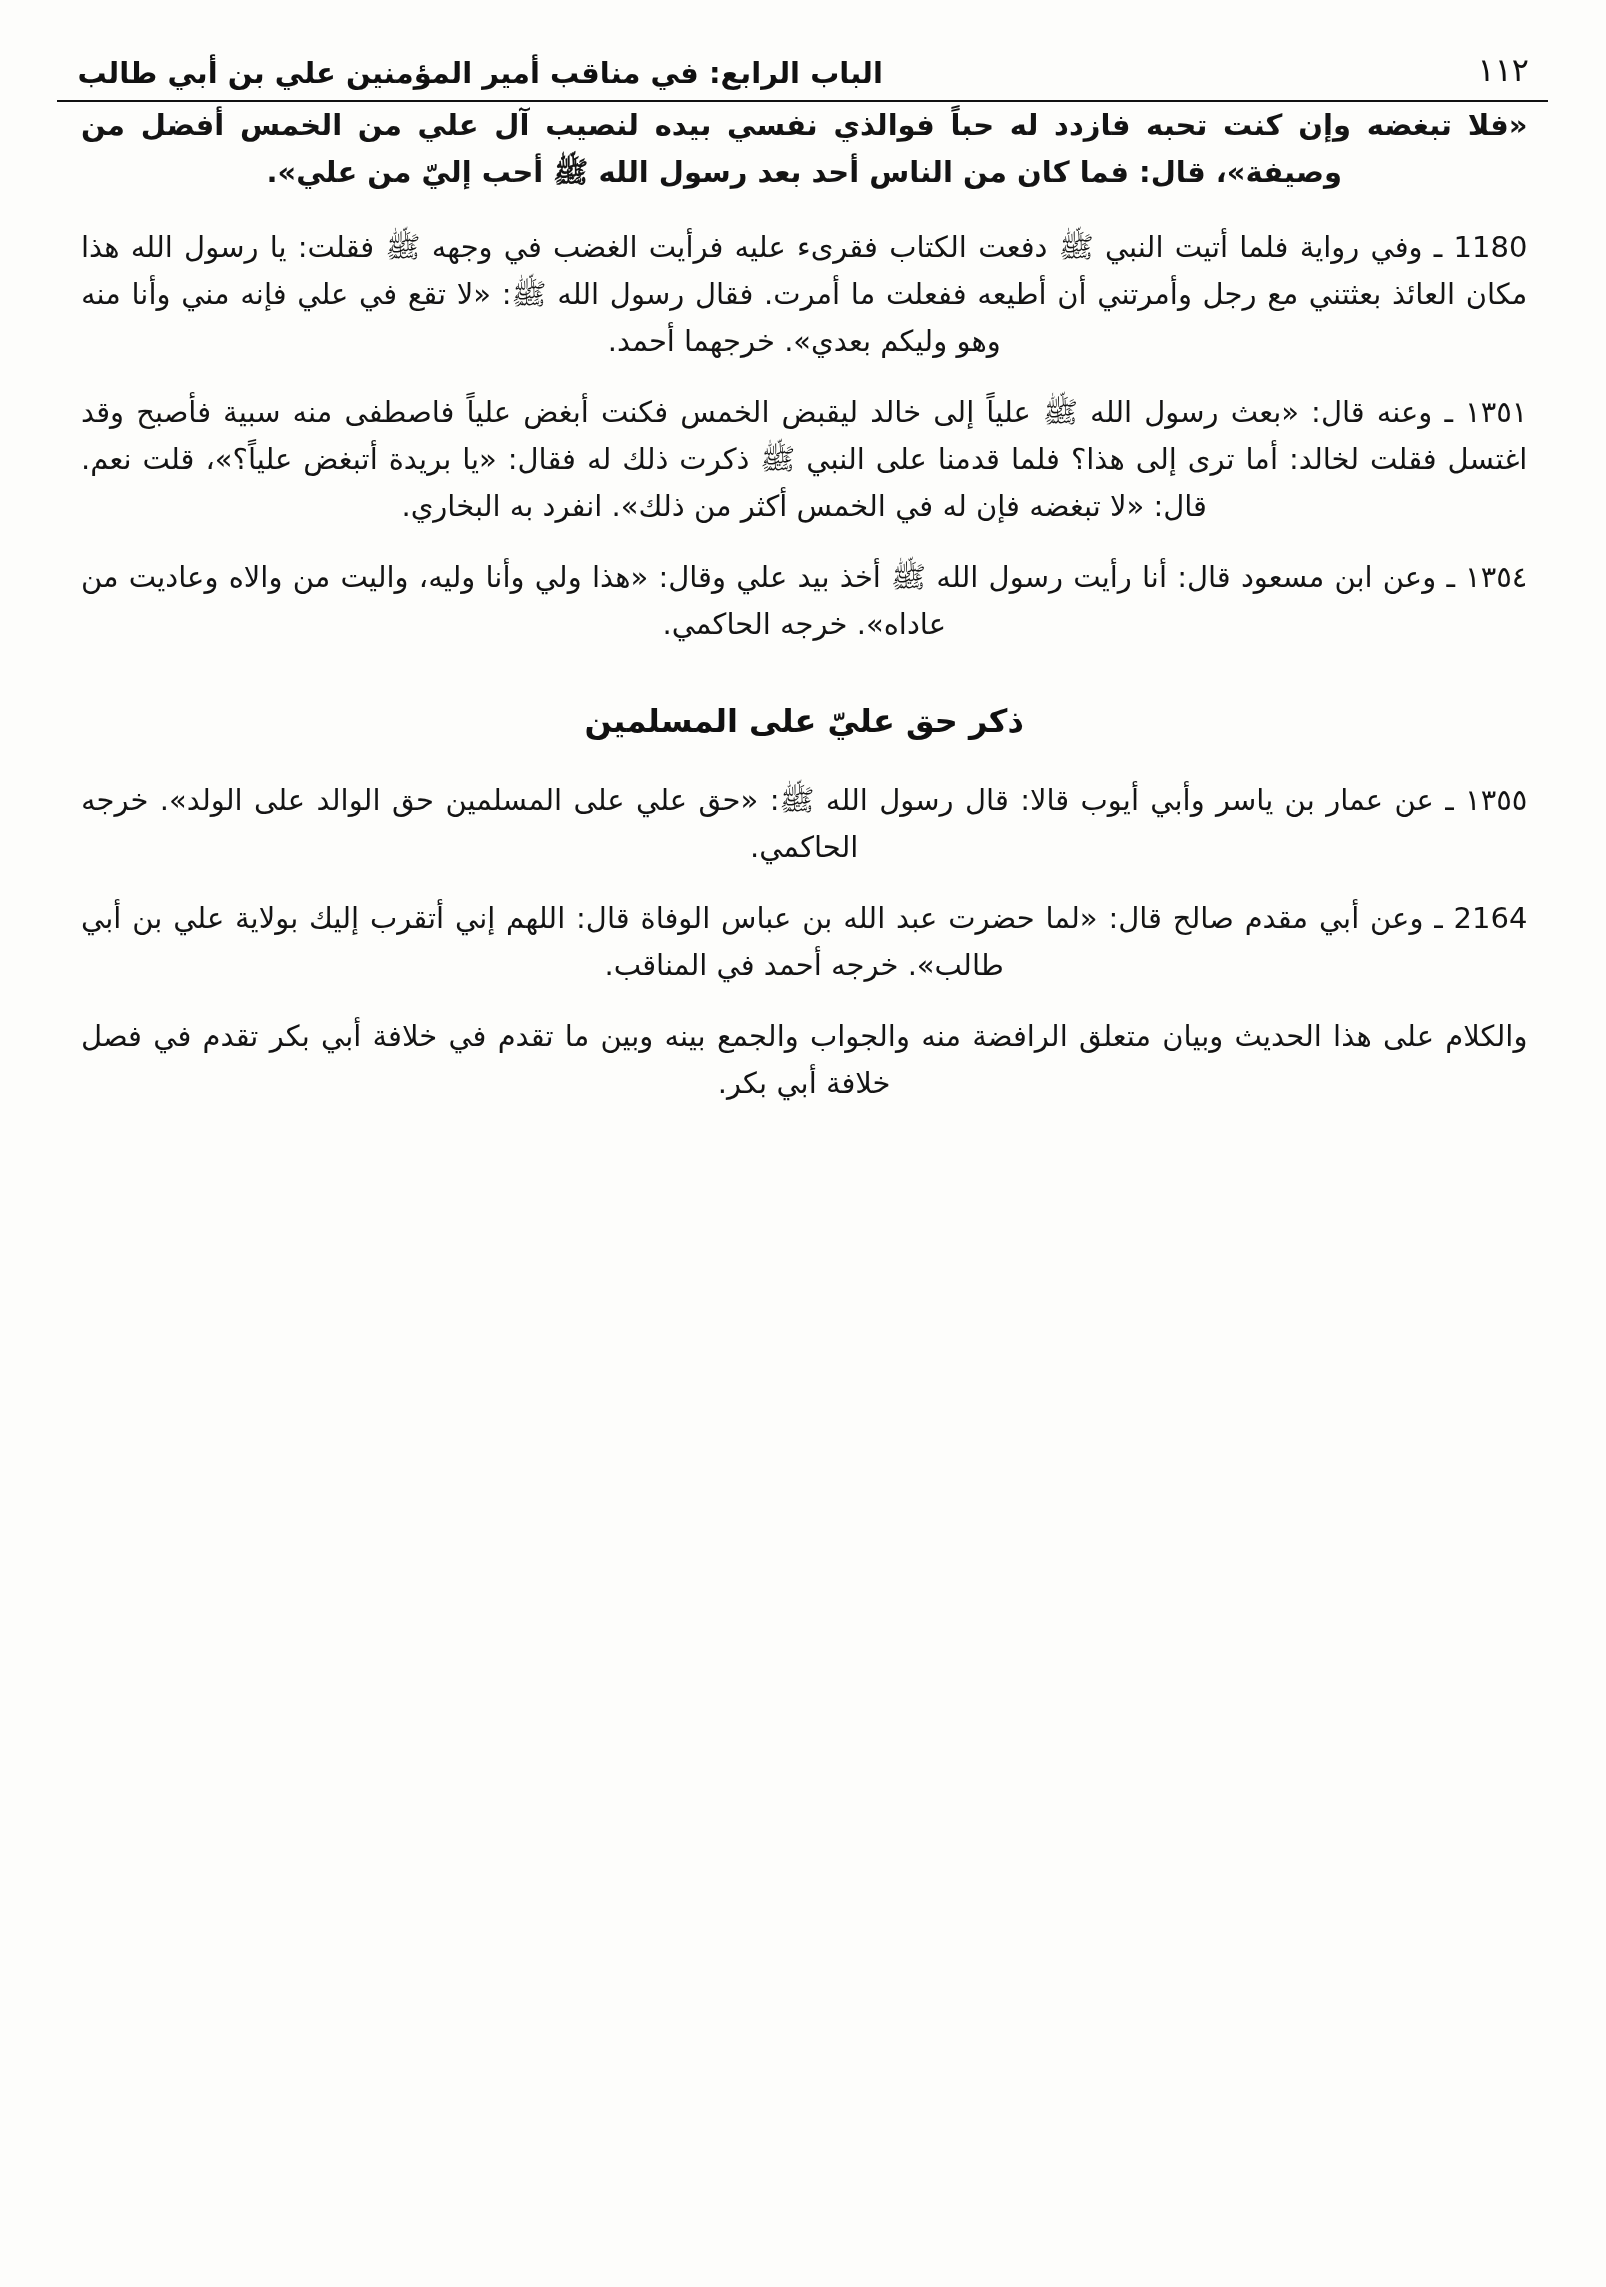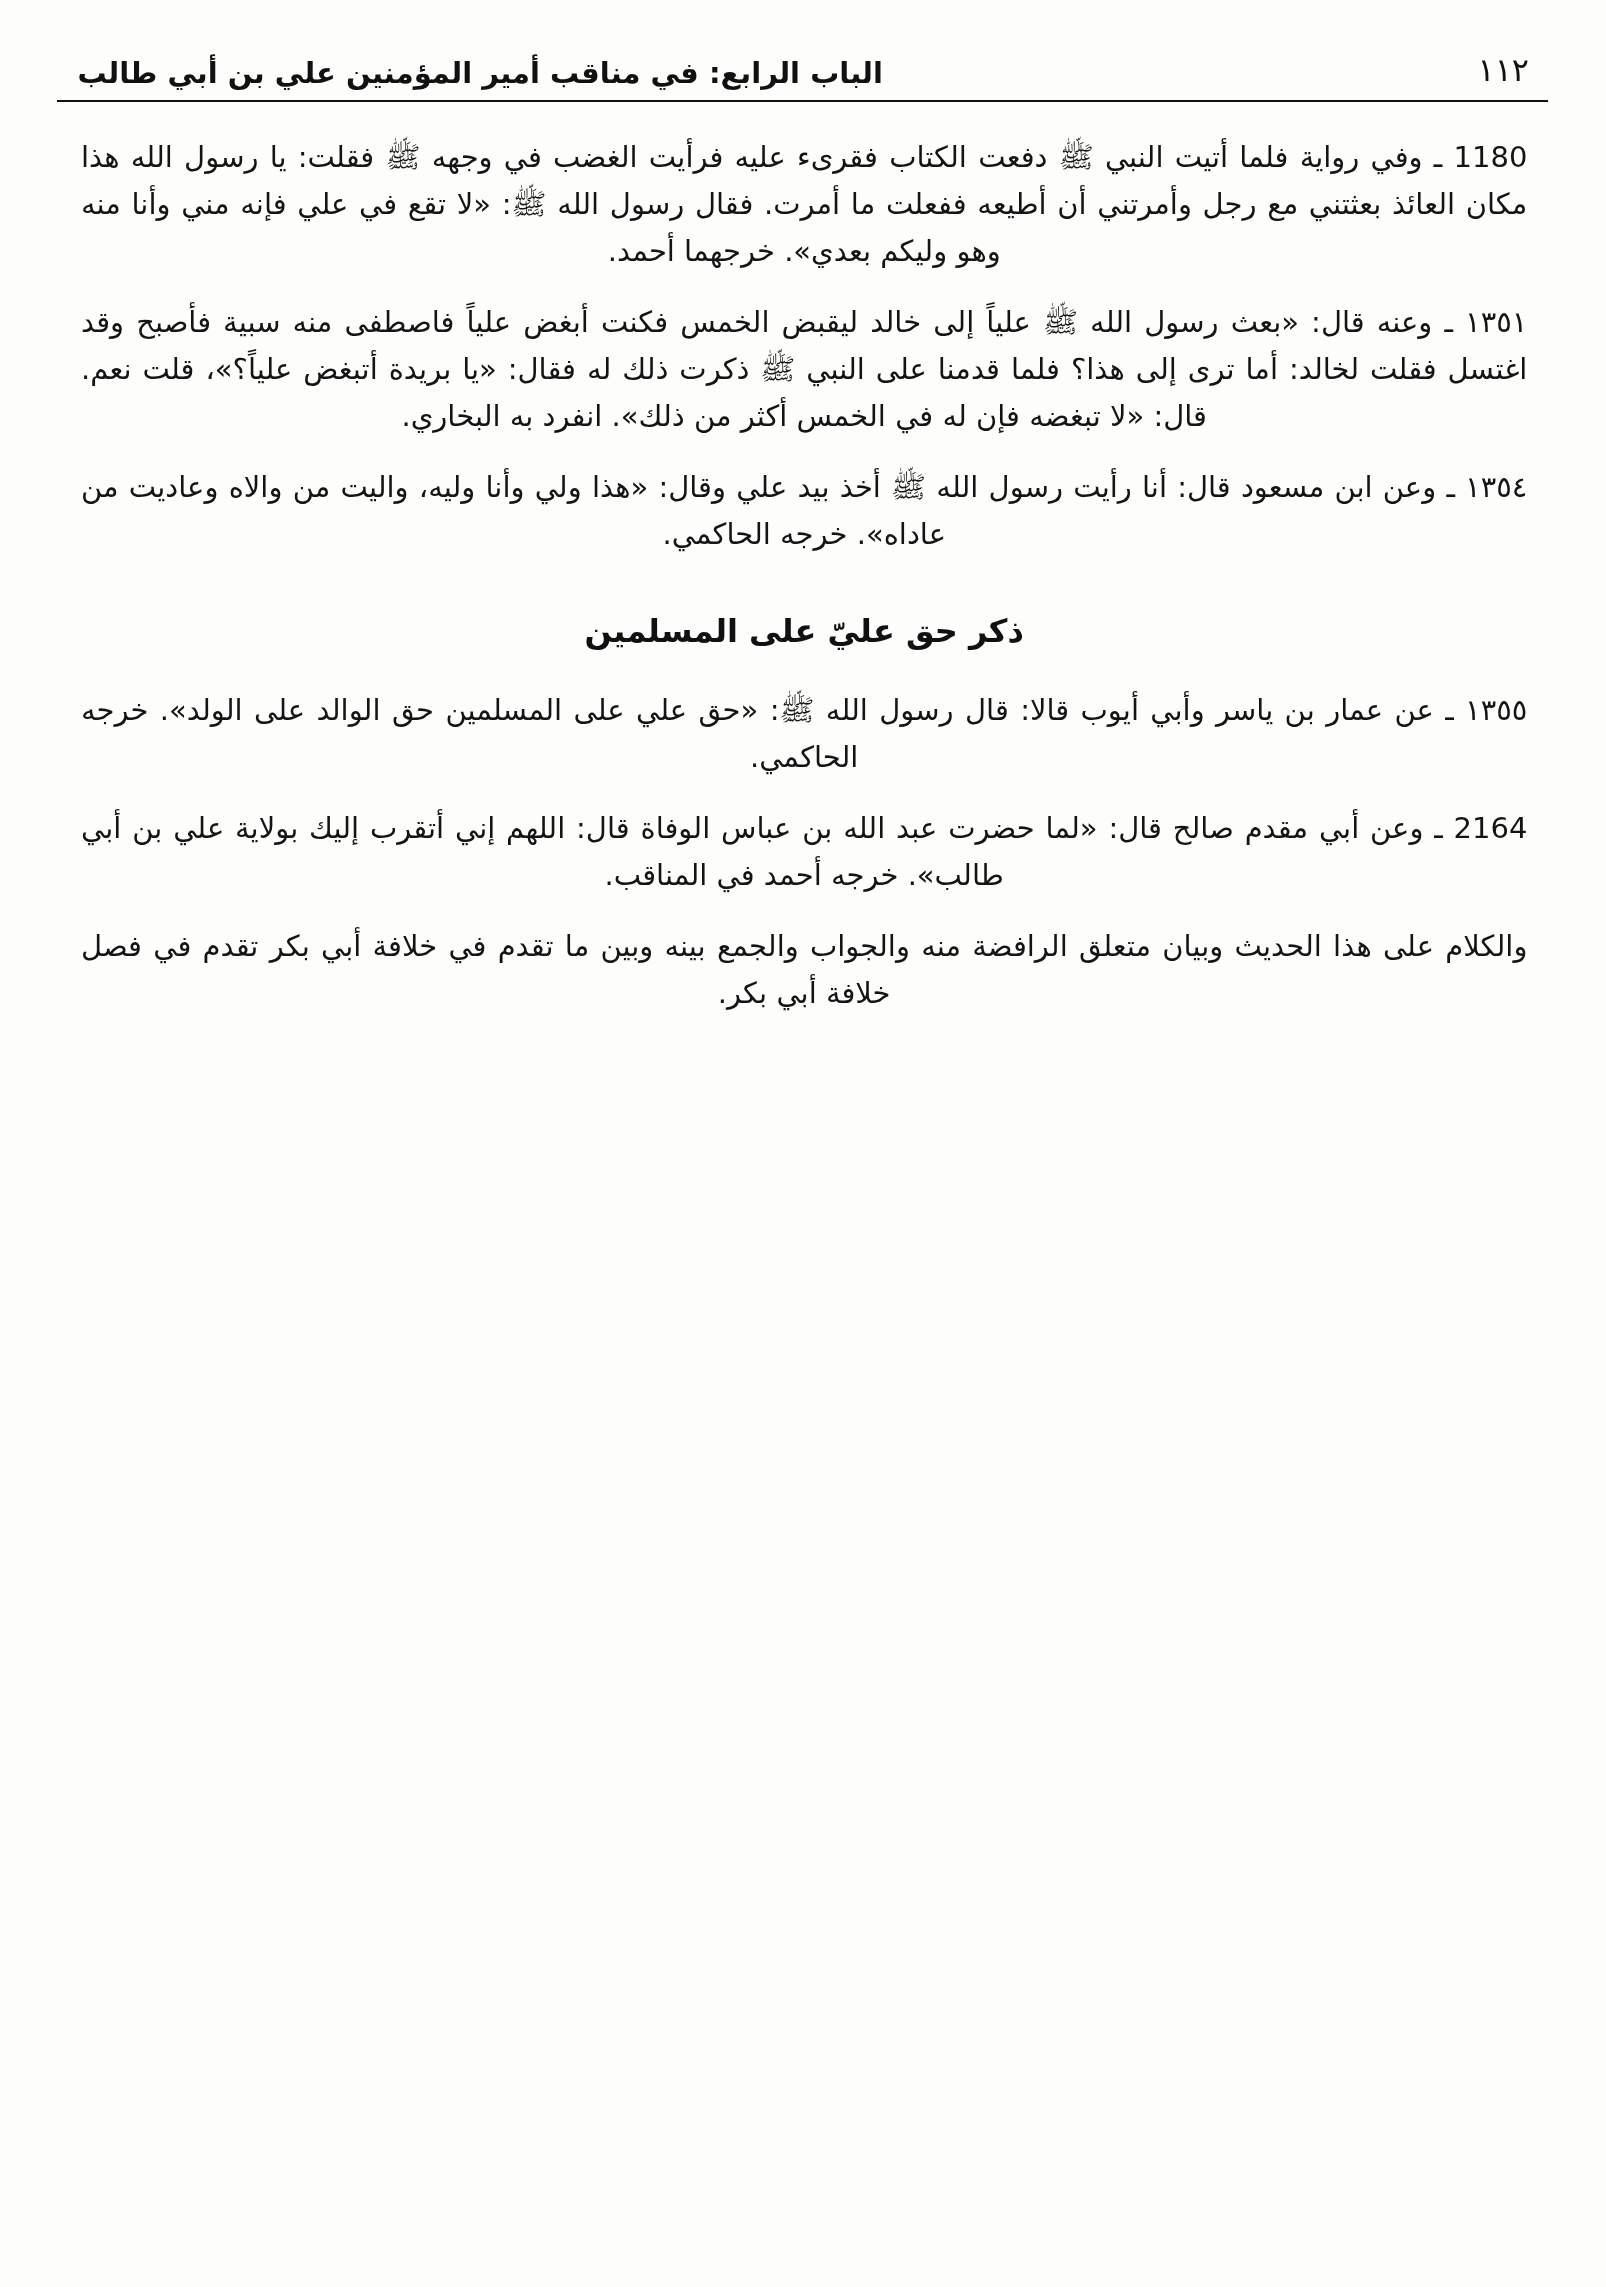--- a/index.html
+++ b/index.html
@@ -21,21 +21,20 @@
     overflow: hidden;
   }
   
   .header {
     display: flex;
     flex-direction: row-reverse;
     align-items: flex-end;
     justify-content: space-between;
     padding: 0 19px 9.4px 20.6px;
     border-bottom: 2.8px solid #111;
-    margin-bottom: 32px;
   }
   .header-title {
     font-size: 29px;
     font-weight: 700;
     color: #111;
     letter-spacing: 0;
     line-height: 1.2;
     white-space: nowrap;
   }
   .page-number {
@@ -79,20 +78,21 @@
 
 <div class="page">
 
   <div class="header">
     <div class="header-title">الباب الرابع: في مناقب أمير المؤمنين علي بن أبي طالب</div>
     <div class="page-number">١١٢</div>
   </div>
 
   <div class="content">
 
+    <p class="para first b">«فلا تبغضه وإن كنت تحبه فازدد له حباً فوالذي نفسي بيده لنصيب آل علي من الخمس أفضل من وصيفة»، قال: فما كان من الناس أحد بعد رسول الله ﷺ أحب إليّ من علي».</p>
 
     <p class="para">1180 ـ وفي رواية فلما أتيت النبي ﷺ دفعت الكتاب فقرىء عليه فرأيت الغضب في وجهه ﷺ فقلت: يا رسول الله هذا مكان العائذ بعثتني مع رجل وأمرتني أن أطيعه ففعلت ما أمرت. فقال رسول الله ﷺ: «لا تقع في علي فإنه مني وأنا منه وهو وليكم بعدي». خرجهما أحمد.</p>
 
     <p class="para">١٣٥١ ـ وعنه قال: «بعث رسول الله ﷺ علياً إلى خالد ليقبض الخمس فكنت أبغض علياً فاصطفى منه سبية فأصبح وقد اغتسل فقلت لخالد: أما ترى إلى هذا؟ فلما قدمنا على النبي ﷺ ذكرت ذلك له فقال: «يا بريدة أتبغض علياً؟»، قلت نعم. قال: «لا تبغضه فإن له في الخمس أكثر من ذلك». انفرد به البخاري.</p>
 
 
 
     <p class="para">١٣٥٤ ـ وعن ابن مسعود قال: أنا رأيت رسول الله ﷺ أخذ بيد علي وقال: «هذا ولي وأنا وليه، واليت من والاه وعاديت من عاداه». خرجه الحاكمي.</p>
 
     <h2 class="section-title">ذكر حق عليّ على المسلمين</h2>

